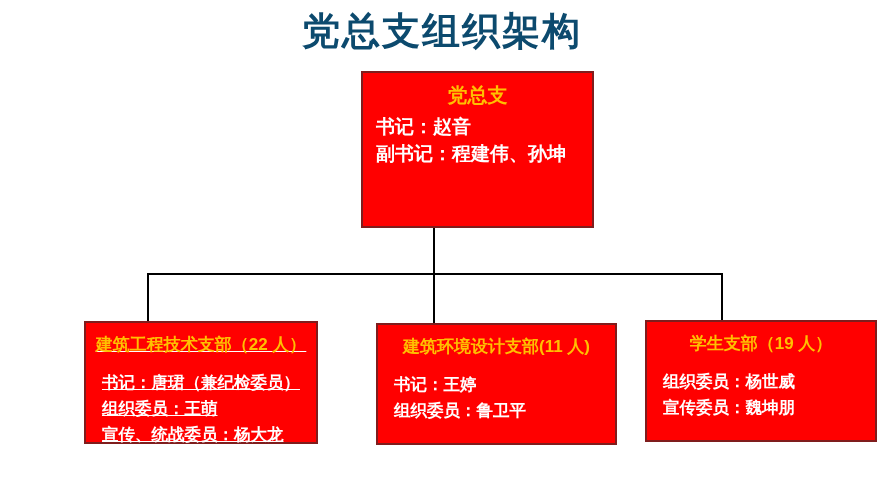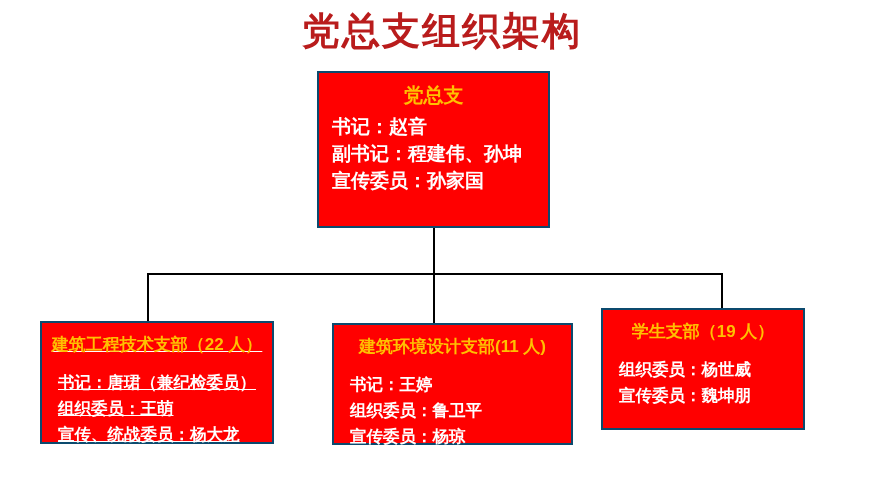--- a/index.html
+++ b/index.html
@@ -7,35 +7,36 @@
     position:relative;
     width:884px;height:484px;
     background:#ffffff;
     overflow:hidden;
     font-family:"Liberation Sans","DejaVu Sans",sans-serif;
   }
   .page-title{
     position:absolute;left:0;top:6px;width:884px;
     text-align:center;
     font-size:38px;font-weight:bold;
-    color:#b91c1c;
+    color:#0c4a6e;
     letter-spacing:2px;
   }
   .org-box{
     position:absolute;
     box-sizing:border-box;
     background:#FF0000;
-    border:2px solid #0c4a6e;
+    border:2px solid #7f1d1d;
     color:#ffffff;
     font-weight:bold;
+    margin-left:44px;
   }
   .root-box{left:317px;top:71px;width:233px;height:157px;}
   .branch-box-1{left:40px;top:321px;width:234px;height:123px;text-decoration:underline;}
   .branch-box-2{left:332px;top:323px;width:241px;height:122px;}
-  .branch-box-3{left:601px;top:308px;width:204px;height:122px;}
+  .branch-box-3{left:601px;top:320px;width:232px;height:122px;}
   .box-title{
     text-align:center;
     color:#FFC000;
     font-weight:bold;
   }
   .root-box .box-title{padding-top:9px;font-size:20px;}
   .branch-title{padding-top:10px;font-size:17px;}
   .box-body{color:#ffffff;}
   .root-box .box-body{padding:4px 0 0 13px;font-size:19px;line-height:27px;}
   .branch-body{padding:13px 0 0 16px;font-size:16.5px;line-height:26px;}
@@ -55,39 +56,37 @@
   <div class="connector conn-root-stem"></div>
   <div class="connector conn-horizontal"></div>
   <div class="connector conn-left-drop"></div>
   <div class="connector conn-right-drop"></div>
 
   <div class="org-box root-box">
     <div class="box-title">党总支</div>
     <div class="box-body">
       <div>书记：赵音</div>
       <div>副书记：程建伟、孙坤</div>
-      <div>宣传委员：孙家国</div>
     </div>
   </div>
 
   <div class="org-box branch-box-1">
     <div class="box-title branch-title">建筑工程技术支部（22 人）</div>
     <div class="box-body branch-body">
       <div>书记：唐珺（兼纪检委员）</div>
       <div>组织委员：王萌</div>
       <div>宣传、统战委员：杨大龙</div>
     </div>
   </div>
 
   <div class="org-box branch-box-2">
     <div class="box-title branch-title">建筑环境设计支部(11 人)</div>
     <div class="box-body branch-body">
       <div>书记：王婷</div>
       <div>组织委员：鲁卫平</div>
-      <div>宣传委员：杨琼</div>
     </div>
   </div>
 
   <div class="org-box branch-box-3">
     <div class="box-title branch-title">学生支部（19 人）</div>
     <div class="box-body branch-body">
       <div>组织委员：杨世威</div>
       <div>宣传委员：魏坤朋</div>
     </div>
   </div>

